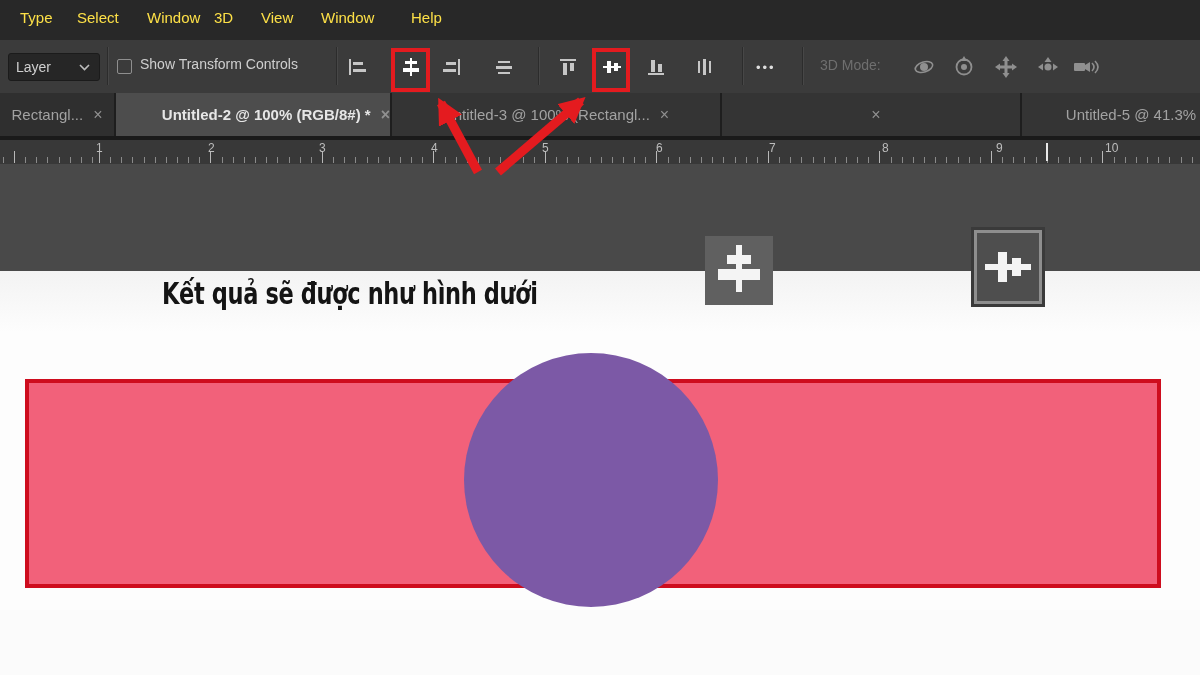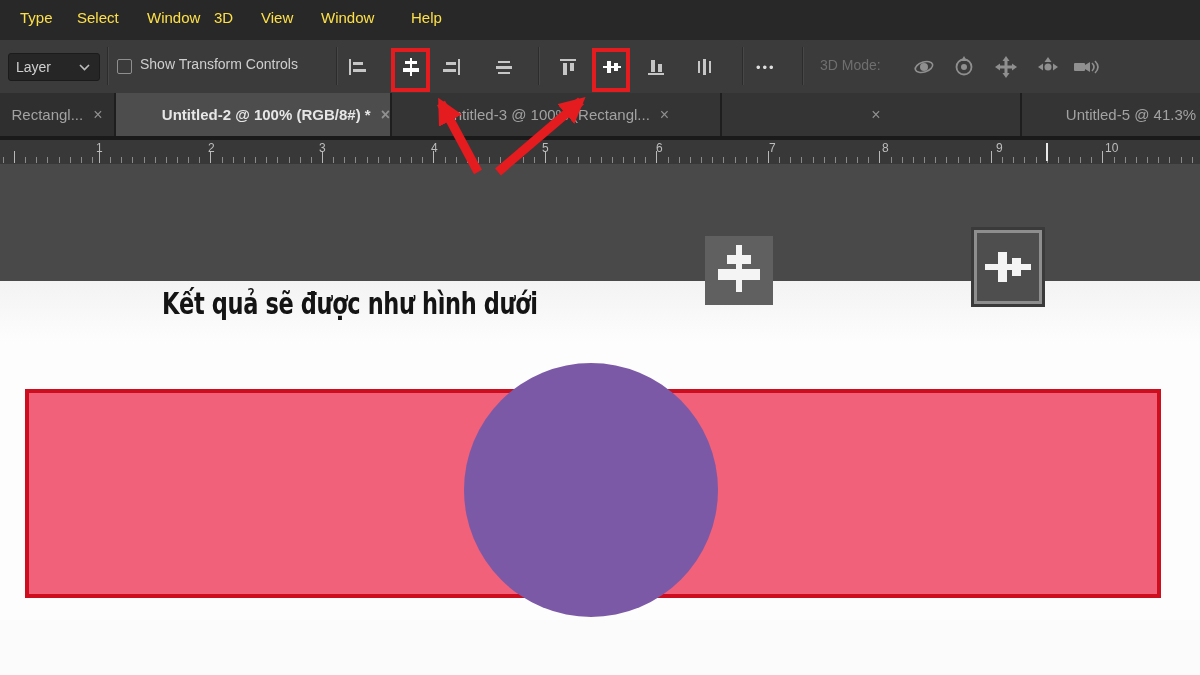--- a/index.html
+++ b/index.html
@@ -47,21 +47,21 @@
   .ruler-marker{position:absolute;left:1046px;top:3px;width:2px;height:18px;background:#e8e8e8;}
 
   
   .darkband{position:absolute;left:0;top:164px;width:1200px;height:117px;background:#494949;border-bottom:3px solid #333;}
   .instruction{position:absolute;left:157px;top:172px;white-space:nowrap;}
   .instruction span{display:inline-block;transform:scaleX(.72);transform-origin:left top;
     font-family:"DejaVu Sans",sans-serif;font-weight:bold;font-size:44px;color:#fff;letter-spacing:-1px;
     text-shadow:-2px -2px 0 #000,2px -2px 0 #000,-2px 2px 0 #000,2px 2px 0 #000,0 3px 3px rgba(0,0,0,.55);}
 
   
-  .canvas{position:absolute;left:0;top:281px;width:1200px;height:339px;background:linear-gradient(180deg,#f3f3f3,#fdfdfd 18%);}
+  .canvas{position:absolute;left:0;top:271px;width:1200px;height:339px;background:linear-gradient(180deg,#f3f3f3,#fdfdfd 18%);}
   .result{position:absolute;left:162px;top:5px;white-space:nowrap;}
   .result span{display:inline-block;transform:scaleX(.75);transform-origin:left top;
     font-family:"DejaVu Sans",sans-serif;font-weight:bold;font-size:30px;color:#141414;letter-spacing:-.5px;}
   .shape-rect{position:absolute;left:25px;top:108px;width:1128px;height:201px;background:#f2617a;border:4px solid #ce0d1e;}
   .shape-circle{position:absolute;left:464px;top:82px;width:254px;height:254px;border-radius:50%;background:#7c59a6;}
 
   
   .bigicon1{position:absolute;left:705px;top:236px;width:68px;height:69px;background:#606060;z-index:30;}
   .bigicon2{position:absolute;left:974px;top:230px;width:68px;height:74px;background:#4e4e4e;border:3px solid #8e8e8e;box-shadow:0 0 0 3px #3a3a3a;box-sizing:border-box;z-index:30;}
 

